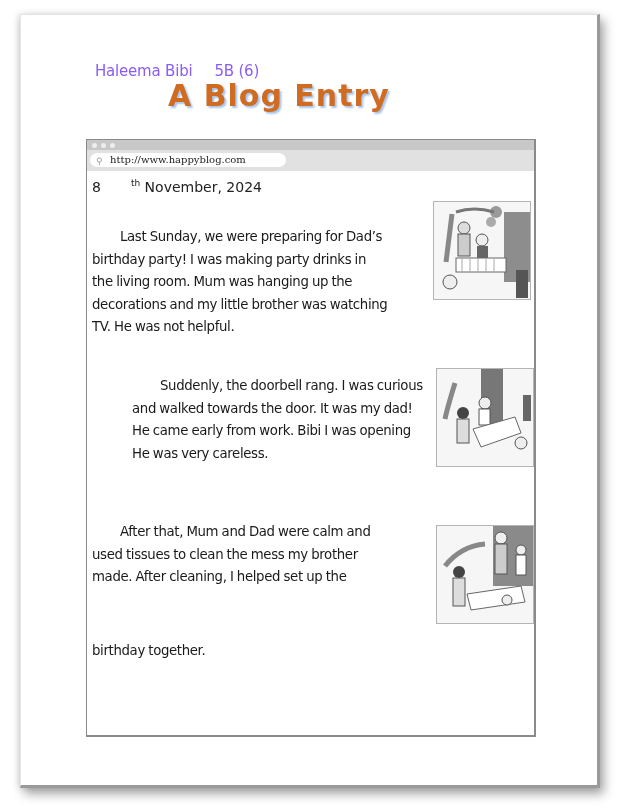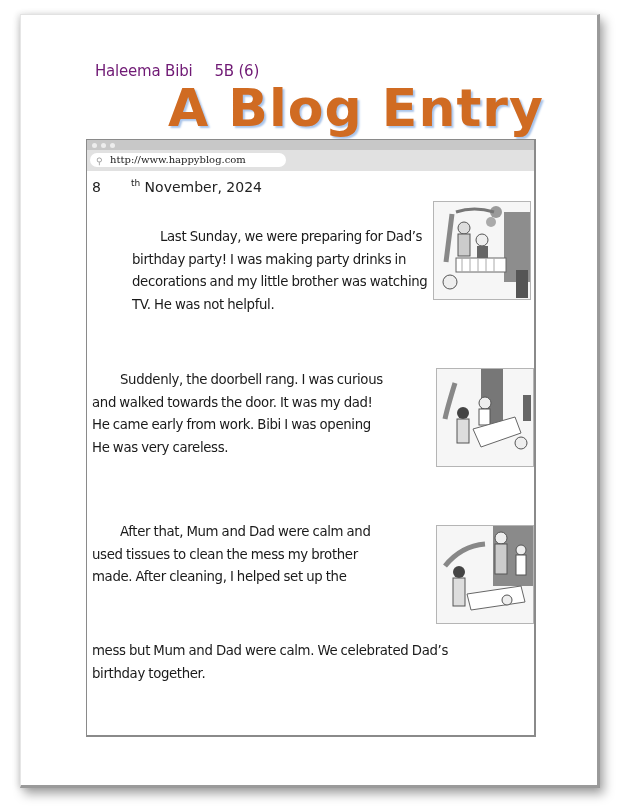--- a/index.html
+++ b/index.html
@@ -8,26 +8,26 @@
     font-family: "DejaVu Sans", sans-serif;
   }
   .paper {
     position:absolute; left:20px; top:14px; width:576px; height:770px;
     background:#ffffff;
     border-top:1px solid #e2e2e2; border-left:1px solid #e6e6e6;
     border-right:3px solid #9a9a9a; border-bottom:3px solid #9a9a9a;
     box-shadow: 4px 6px 10px rgba(0,0,0,0.35), -2px 0 6px rgba(0,0,0,0.12);
   }
   .header-line {
-    position:absolute; left:95px; top:62px; font-size:15px; color:#701a75;
+    position:absolute; left:95px; top:62px; font-size:15px; color:#8b5cf6;
     font-family: "DejaVu Sans", sans-serif; letter-spacing:-0.2px;
   }
   .header-line .cls { margin-left:22px; }
   .title {
-    position:absolute; left:168px; top:78px; font-size:52px; font-weight:bold;
+    position:absolute; left:168px; top:78px; font-size:30px; font-weight:bold;
     color:#d06b22; letter-spacing:1px;
     font-family: "DejaVu Sans", sans-serif;
     text-shadow: 2px 2px 2px #a9c4ea;
   }
   .frame {
     position:absolute; left:86px; top:139px; width:447px; height:595px;
     border:1px solid #8a8a8a; border-right:2px solid #8a8a8a; border-bottom:2px solid #8a8a8a;
     background:#fff;
   }
   .titlebar { height:10px; background:#c8c8c8; position:relative; }
@@ -39,22 +39,22 @@
     line-height:14px;
   }
   .url-field .search { position:absolute; left:6px; top:1px; font-size:9px; color:#999; }
   .url-field .url { position:absolute; left:20px; top:0; }
   .date { position:absolute; left:5px; top:38px; font-size:14px; color:#222; }
   .date sup { font-size:9px;padding-left:30px; }
   .para {
     position:absolute; left:5px; font-size:13.3px; line-height:22.5px; color:#1a1a1a;
     font-family:"DejaVu Sans", sans-serif; letter-spacing:-0.35px; word-spacing:-0.5px;
   }
-  .para.p1 { top:86px; width:345px;margin-left:40px; }
-  .para.p2 { top:229px; width:345px; }
+  .para.p1 { top:86px; width:345px; }
+  .para.p2 { top:235px; width:345px;margin-left:40px; }
   .para.p3 { top:381px; width:345px; }
   .para.p4 { top:500px; width:436px; text-align:justify; }
   .line { display:block; white-space:nowrap; }
   .indent { padding-left:28px; }
   .pic {
     position:absolute; width:96px; height:97px; background:#f4f4f4;
     border:1px solid #b5b5b5;
   }
   .pic svg { width:100%; height:100%; display:block; }
   .pic1 { left:346px; top:61px; }
@@ -83,20 +83,21 @@
       <span class="search">⚲</span>
       <span class="url">http://www.happyblog.com</span>
     </div>
   </div>
 
   <div class="date"><span>8</span><sup>th</sup><span> November, 2024</span></div>
 
   <div class="para p1">
     <span class="line indent">Last Sunday, we were preparing for Dad’s</span>
     <span class="line">birthday party! I was making party drinks in</span>
+    <span class="line">the living room. Mum was hanging up the</span>
     <span class="line">decorations and my little brother was watching</span>
     <span class="line">TV. He was not helpful.</span>
   </div>
 
   <div class="pic pic1">
     <svg viewBox="0 0 96 97">
       <rect x="0" y="0" width="96" height="97" fill="#f6f6f6"></rect>
       <rect x="70" y="10" width="26" height="70" fill="#8d8d8d"></rect>
       <circle cx="62" cy="10" r="6" fill="#9a9a9a"></circle>
       <circle cx="57" cy="20" r="5" fill="#aaa"></circle>
@@ -155,16 +156,15 @@
       <circle cx="84" cy="24" r="5" fill="#eee" stroke="#555"></circle>
       <rect x="79" y="29" width="10" height="20" fill="#fff" stroke="#555"></rect>
       <circle cx="22" cy="46" r="6" fill="#444"></circle>
       <rect x="16" y="52" width="12" height="28" fill="#ddd" stroke="#555"></rect>
       <path d="M30 68 L84 60 L88 76 L34 84 Z" fill="#fff" stroke="#666"></path>
       <circle cx="70" cy="74" r="5" fill="#eee" stroke="#555"></circle>
     </svg>
   </div>
 
   <div class="para p4">
-    <span class="line">mess but Mum and Dad were calm. We celebrated Dad’s</span>
     <span class="line">birthday together.</span>
   </div>
 </div>
 
 </body></html>

